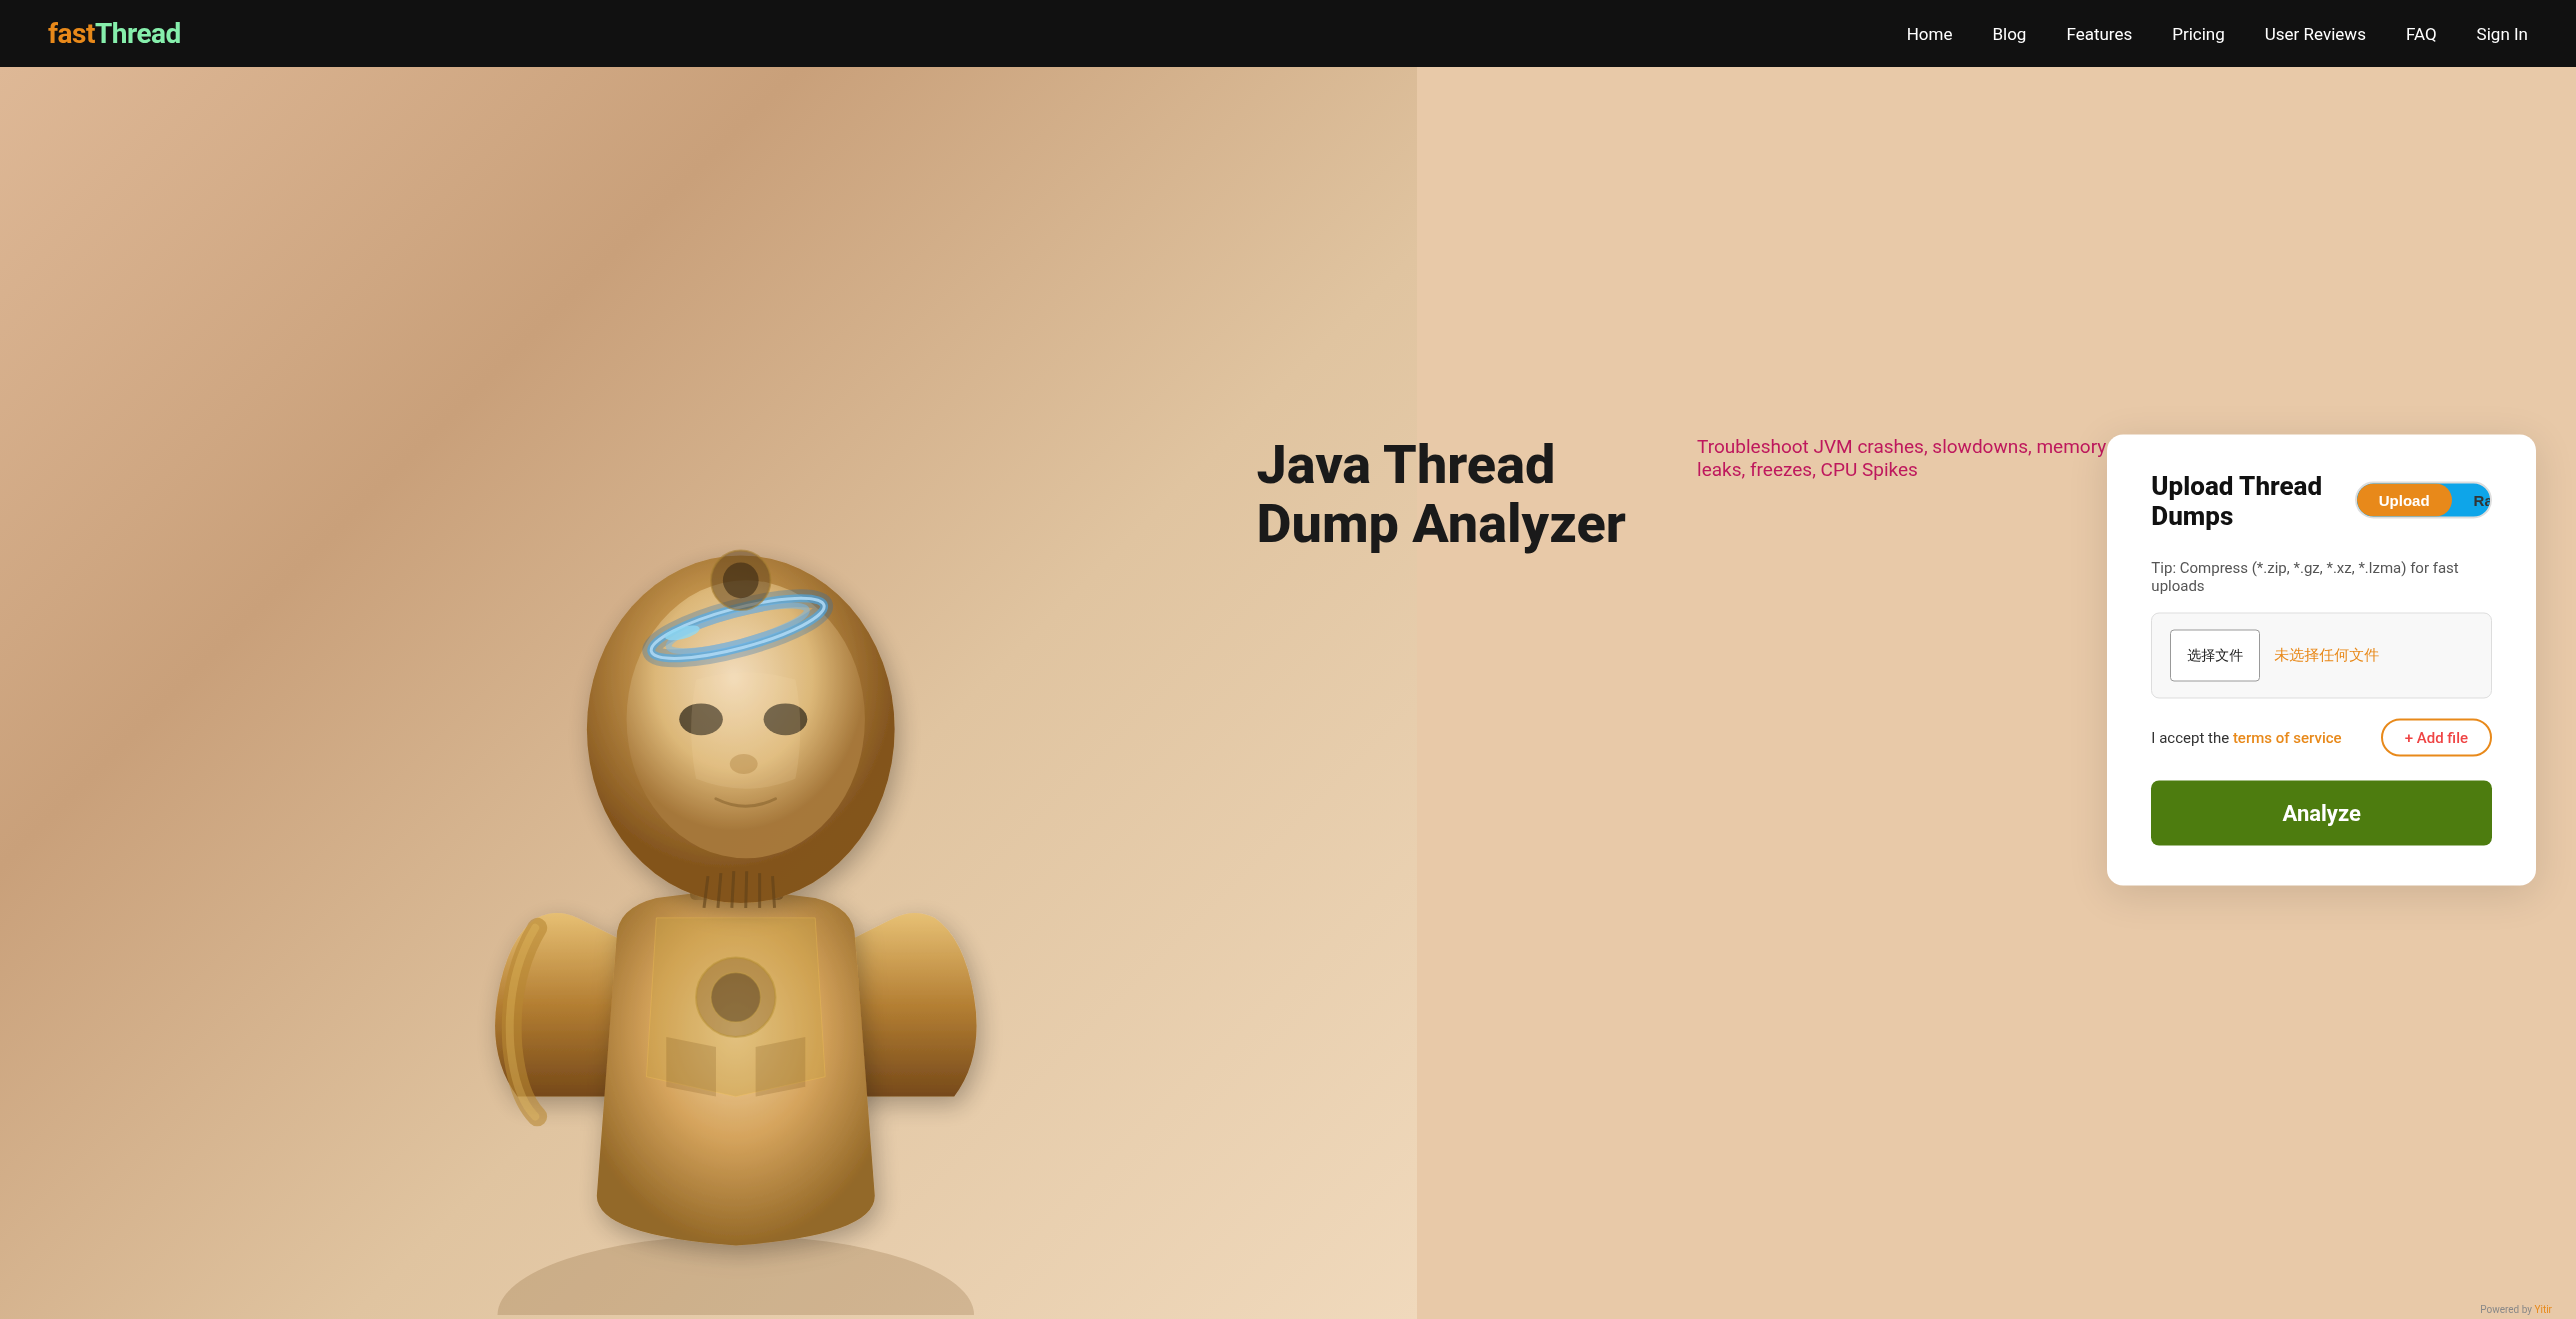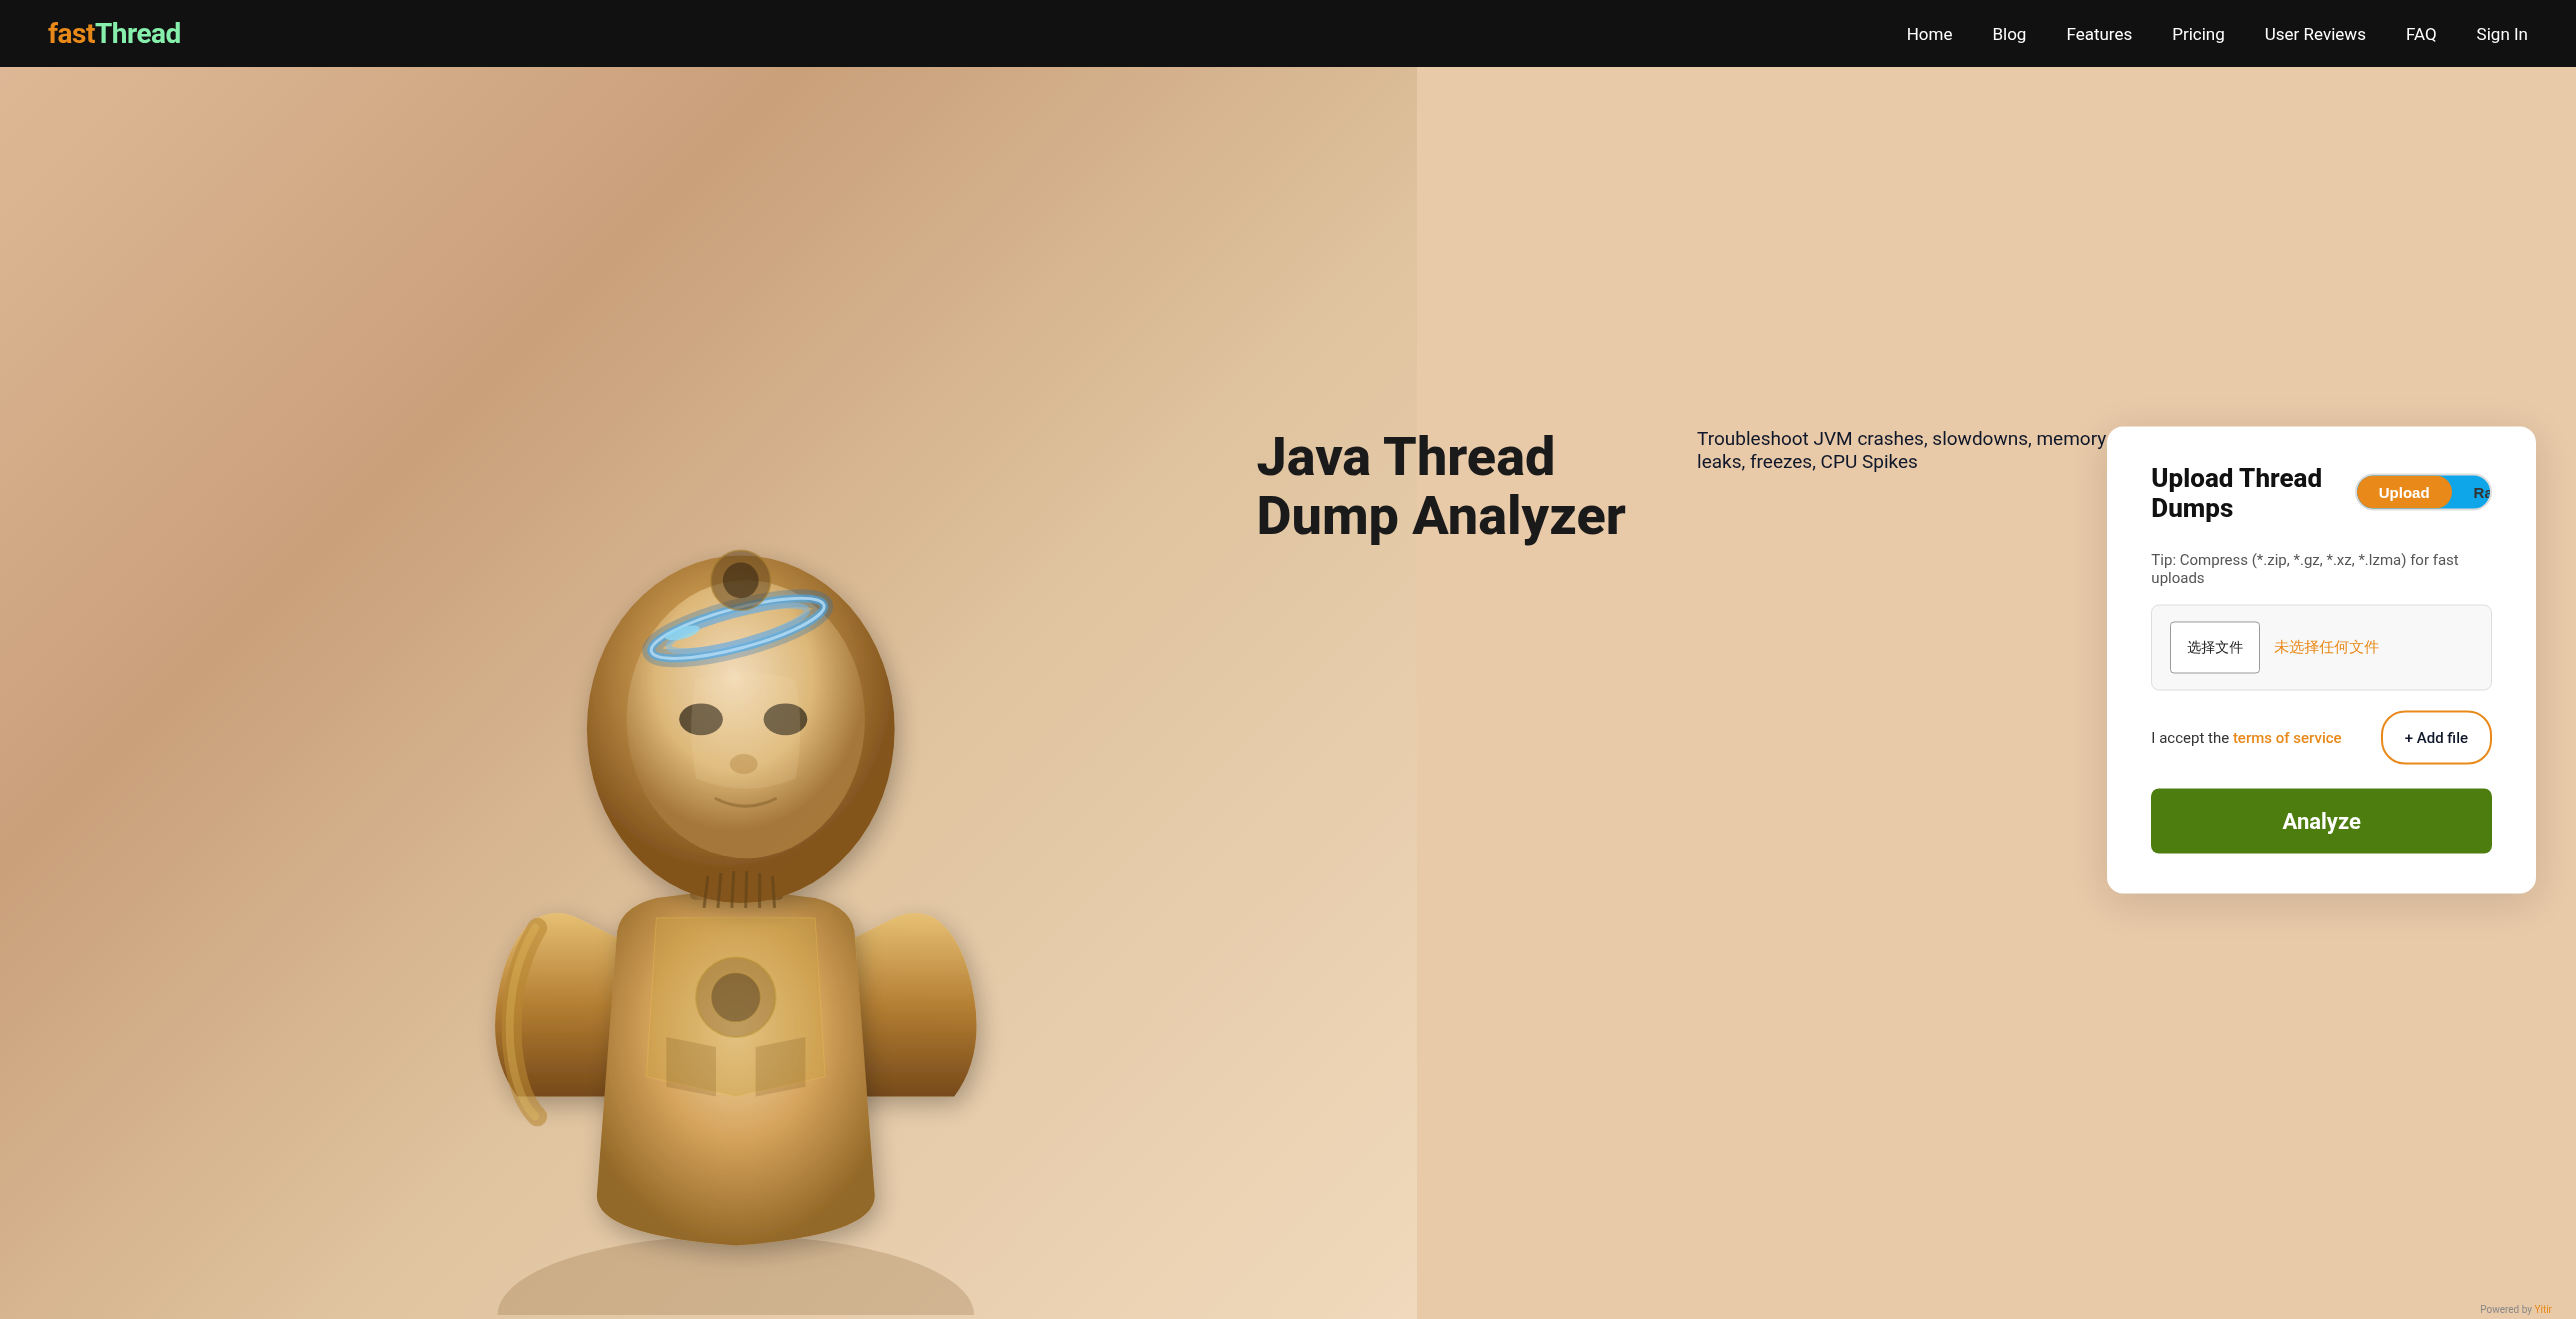--- a/index.html
+++ b/index.html
@@ -114,21 +114,21 @@
     .hero-title {
       font-size: 54px;
       font-weight: 800;
       color: #1a1a1a;
       line-height: 1.1;
       margin-bottom: 18px;
     }
 
     .hero-subtitle {
       font-size: 19px;
-      color: #0f172a;
+      color: #be185d;
       margin-bottom: 20px;
       font-weight: 400;
     }
 
     
     .upload-card {
       background: #fff;
       border-radius: 16px;
       padding: 36px 44px 40px 44px;
       width: 615px;
@@ -229,23 +229,23 @@
     .terms-link {
       color: #e8891a;
       text-decoration: none;
       font-weight: 500;
     }
 
     .add-file-btn {
       background: transparent;
       border: 2px solid #e8891a;
       border-radius: 24px;
-      padding: 16px 22px;
+      padding: 8px 22px;
       font-size: 15px;
-      color: #0f172a;
+      color: #ef4444;
       cursor: pointer;
       font-weight: 500;
       font-family: inherit;
       text-align: center;
     }
 
     
     .analyze-btn {
       width: 100%;
       background: #4d7c0f;

